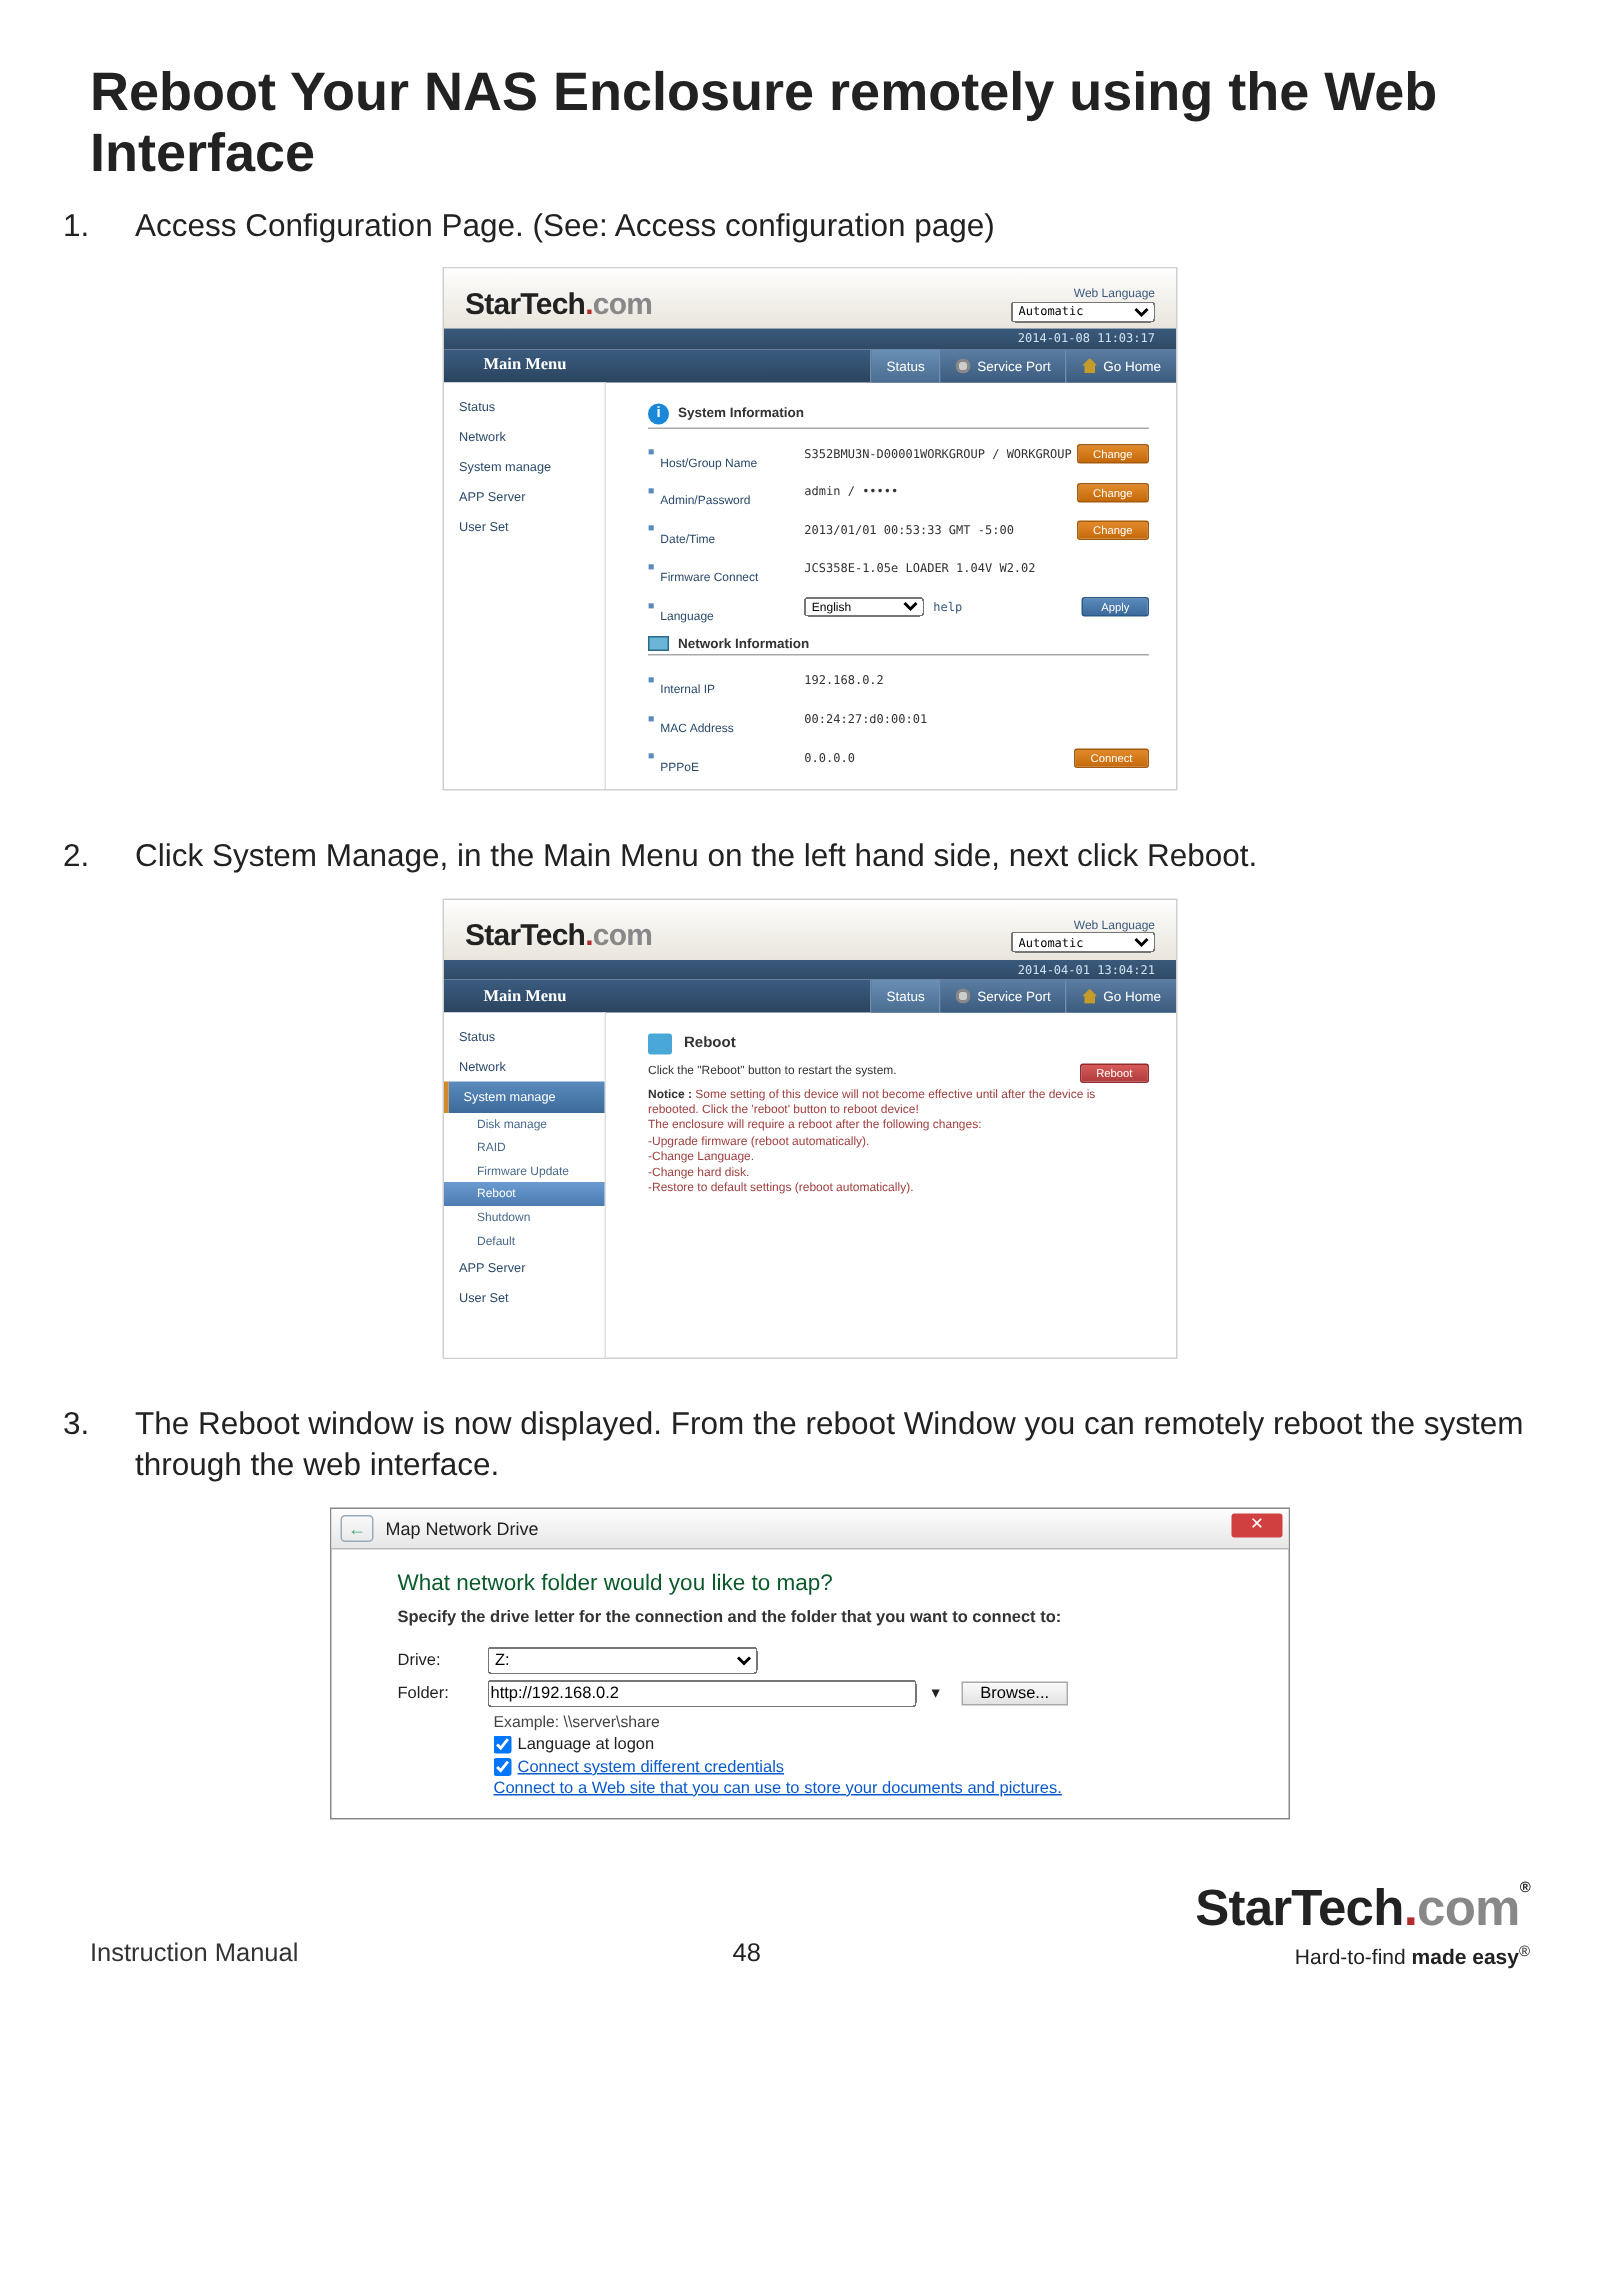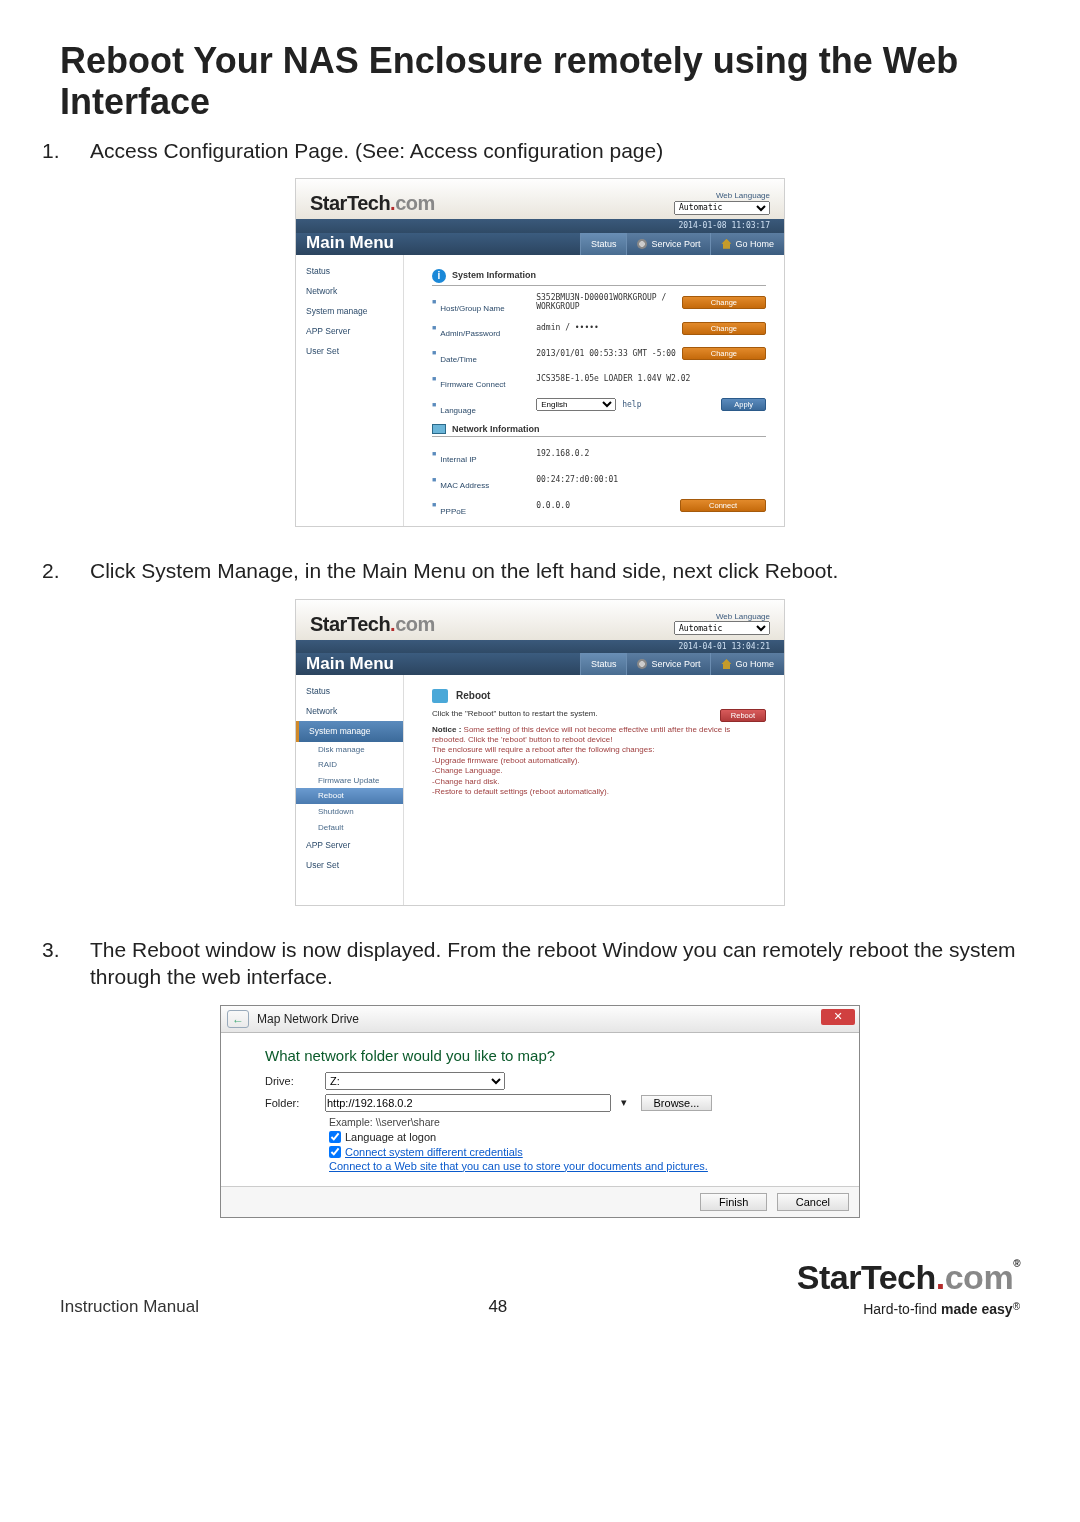--- a/index.html
+++ b/index.html
@@ -69,21 +69,21 @@
   }
   .topbar {
     background: linear-gradient(#3b5c7f,#2b445f);
     color: #fff;
     display: flex;
     align-items: center;
     height: 22px;
     font-size: 9px;
     font-weight: bold;
   }
-  .topbar .mainlabel { width: 108px; text-align: center; font-family: Liberation Sans, sans-serif; font-size: 17px; }
+  .topbar .mainlabel { width: 108px; text-align: center; font-family: Liberation Serif, serif; font-size: 11px; }
   .topbar .spacer { flex: 1; }
   .topbar .btn {
     background: linear-gradient(#5b7da1,#3b5c7f);
     border-left: 1px solid #6b8db1;
     padding: 0 10px;
     height: 22px;
     line-height: 22px;
     font-weight: normal;
     display: flex; align-items: center; gap: 4px;
   }
@@ -137,21 +137,21 @@
   .net-icon { width:14px;height:10px;background:#6bb5d8;border:1px solid #2b6a8a;}
 
   .kvrow { display: flex; align-items: center; padding: 2px 0; }
   .kvrow .dot { color:#5b8bbd; font-size:7px; margin-right:4px; }
   .kvrow .k { width: 96px; color:#2b4a6a;margin-top:12px; }
   .kvrow .v { flex:1; color:#333; font-family: monospace; font-size:8px; }
   .kvrow .v select { font-size:8px; width:80px; }
   .kvrow .v .help { padding-left:6px; color:#3b5a7d; }
   .chgbtn {
     background: linear-gradient(#e28a2b,#c56a0b);
-    color:#fff; font-size:7.5px; padding:1px 28px;
+    color:#fff; font-size:7.5px; padding:1px 10px;
     border-radius:2px; border:1px solid #a55a0b;
   }
   .applybtn {
     background: linear-gradient(#5b8bbd,#3b6a9a);
     color:#fff; font-size:7.5px; padding:1px 12px;
     border-radius:2px; border:1px solid #2b5a8a;
   }
 
   
   .reboot-head { display:flex; align-items:center; gap:8px; font-weight:bold; font-size:10px; padding:6px 0 4px 0;}
@@ -405,20 +405,21 @@
 </p>
 
 <div class="mapdlg">
   <div class="titlebar">
     <span class="back">←</span>
     <span>Map Network Drive</span>
     <span class="close">✕</span>
   </div>
   <div class="inner">
     <div class="q">What network folder would you like to map?</div>
+    <div class="sub">Specify the drive letter for the connection and the folder that you want to connect to:</div>
     <div class="row">
       <span class="lbl">Drive:</span>
       <select><option>Z:</option></select>
     </div>
     <div class="row">
       <span class="lbl">Folder:</span>
       <input type="text" value="http://192.168.0.2" style="">
       <span style="width:10px"></span>
         <span>▾</span>
       <button class="browse">Browse...</button>
@@ -429,24 +430,20 @@
         <span>Language at logon</span>
       </div>
     <div class="chk">
         <input type="checkbox" checked="" style="">
         <span class="link">Connect system different credentials</span>
       </div>
     <div class="chk" style="margin-top:2px;">
         <span class="link">Connect to a Web site that you can use to store your documents and pictures.</span>
       </div>
   </div>
-  <div class="btnbar">
-    <button>Finish</button>
-    <button>Cancel</button>
-  </div>
 </div>
 
 <div class="footer">
   <div class="left">Instruction Manual</div>
   <div class="pg">48</div>
   <div class="logo-block">
     <div class="brand"><span>StarTech</span><span class="dot">.</span><span class="com">com</span><span class="reg">®</span></div>
     <div class="tagline"><span>Hard-to-find </span><b>made easy</b><span class="reg">®</span></div>
   </div>
 </div>

